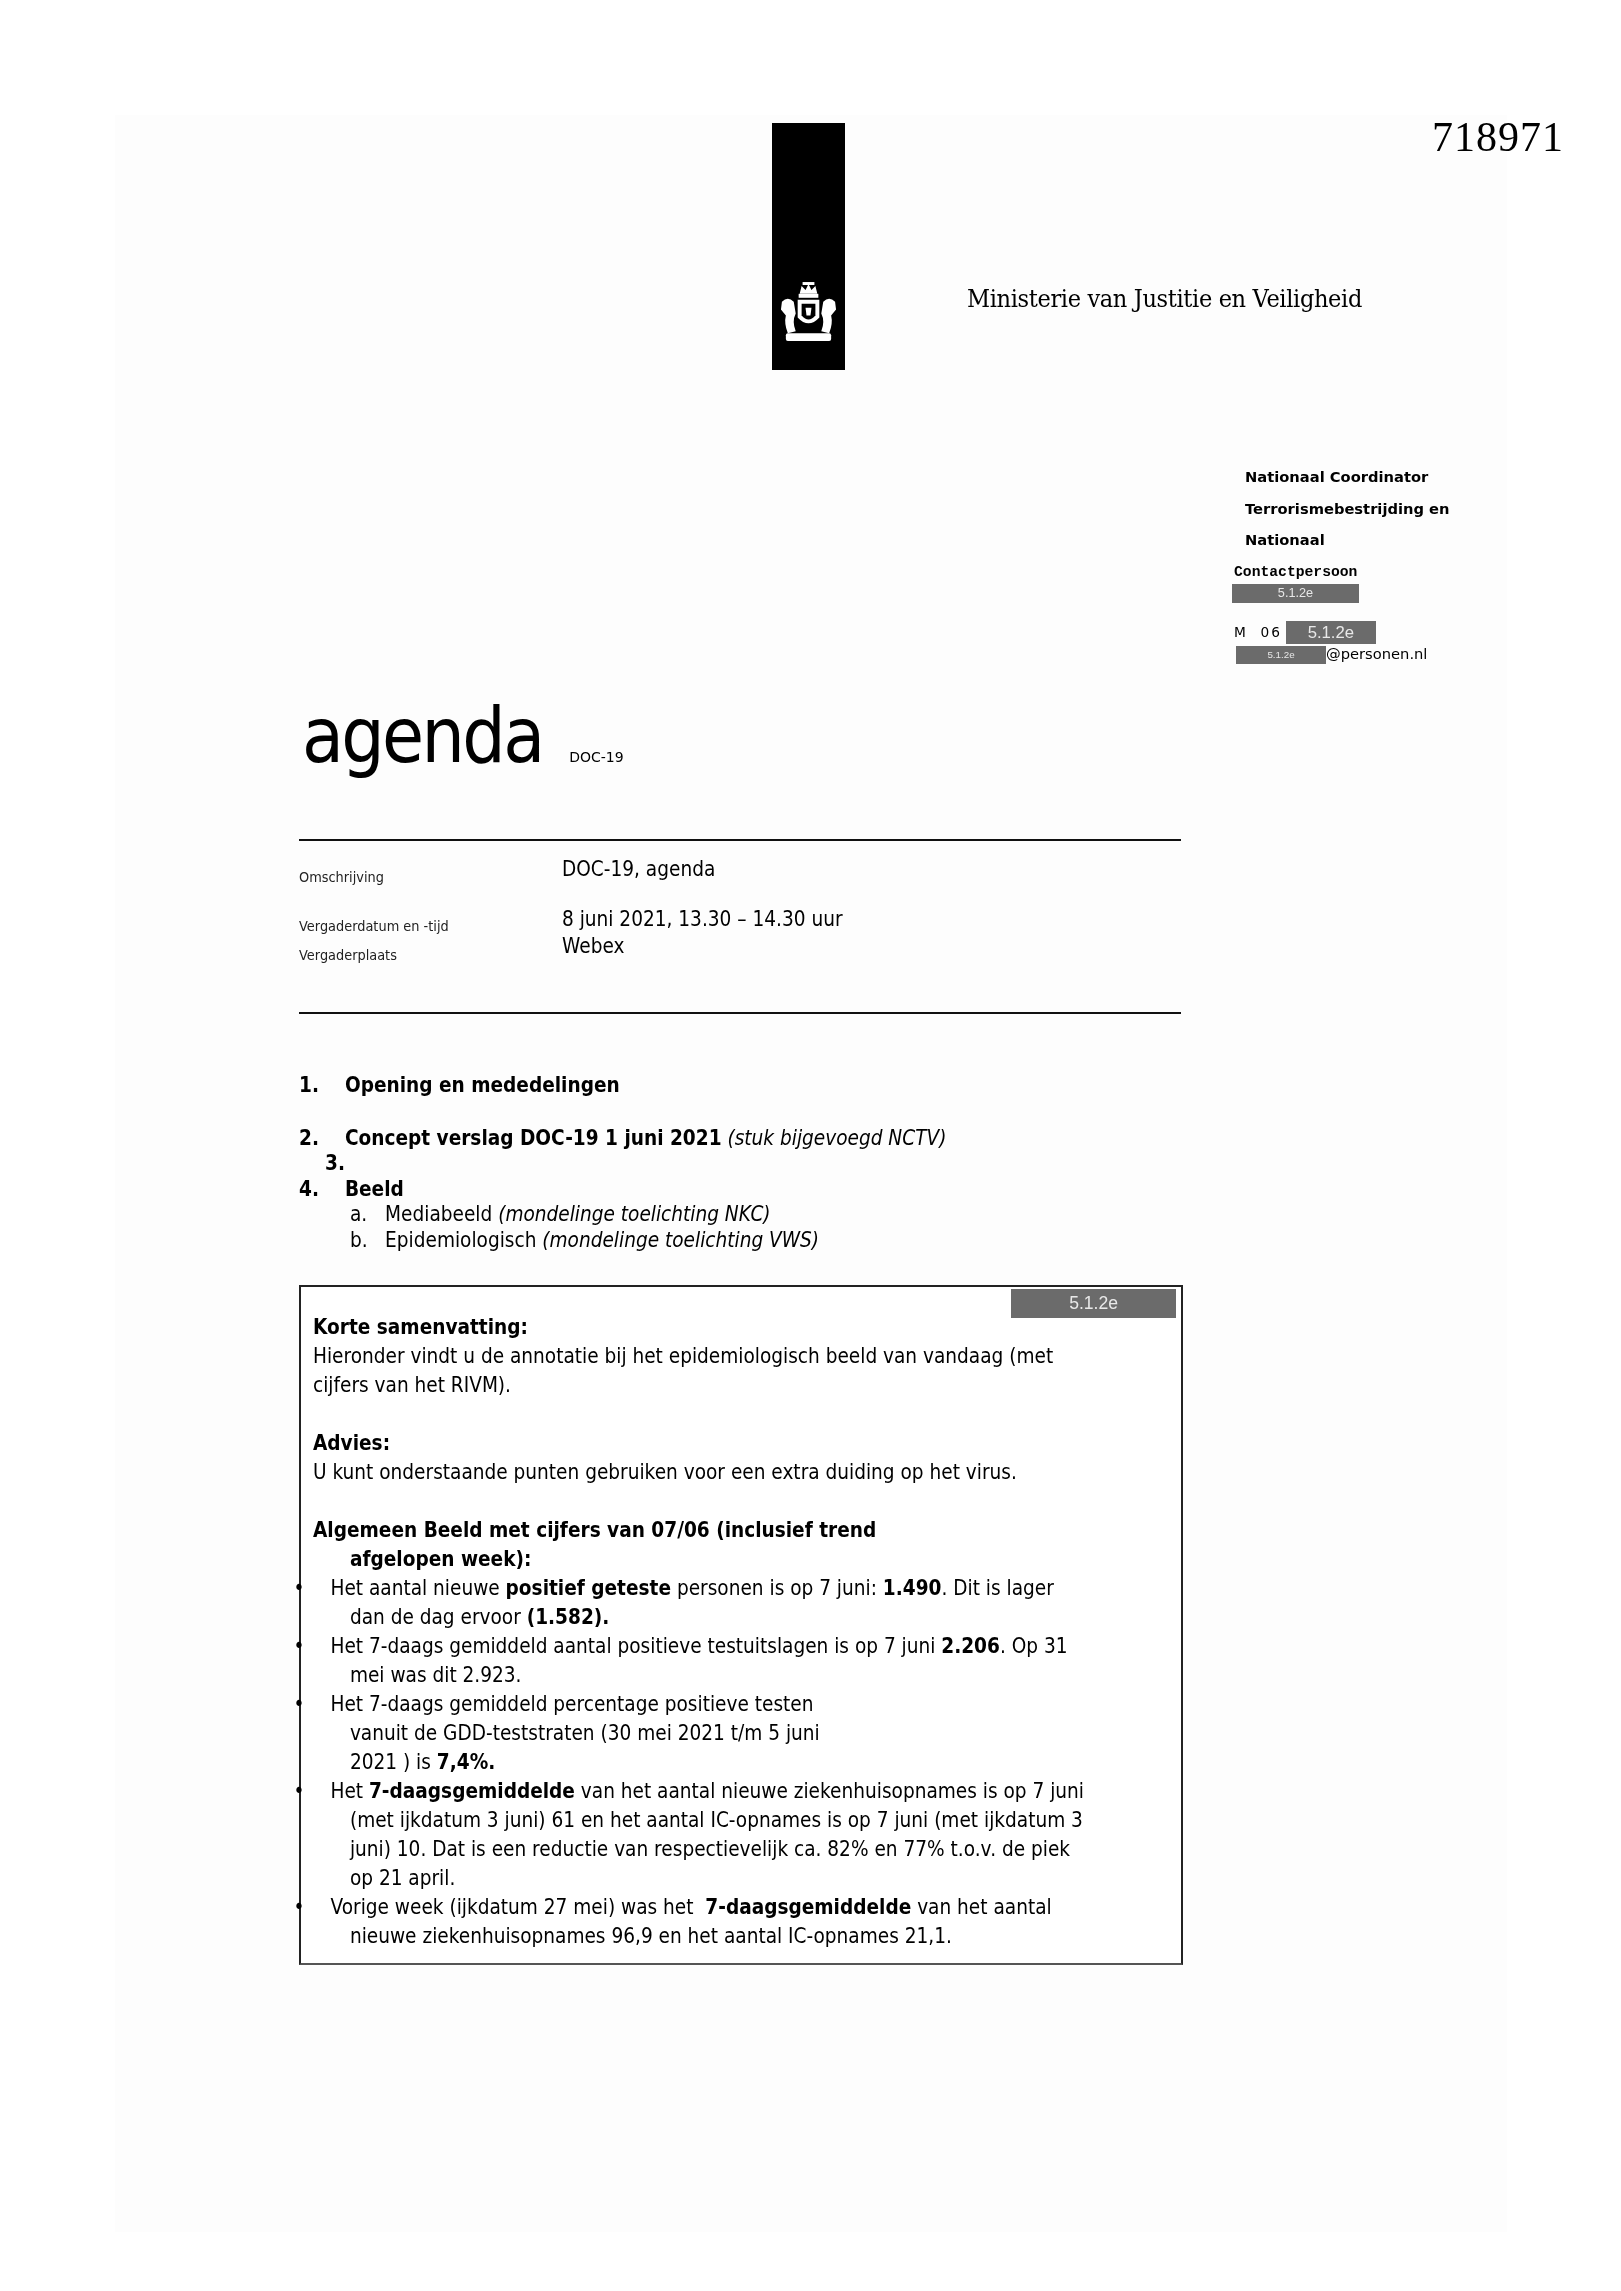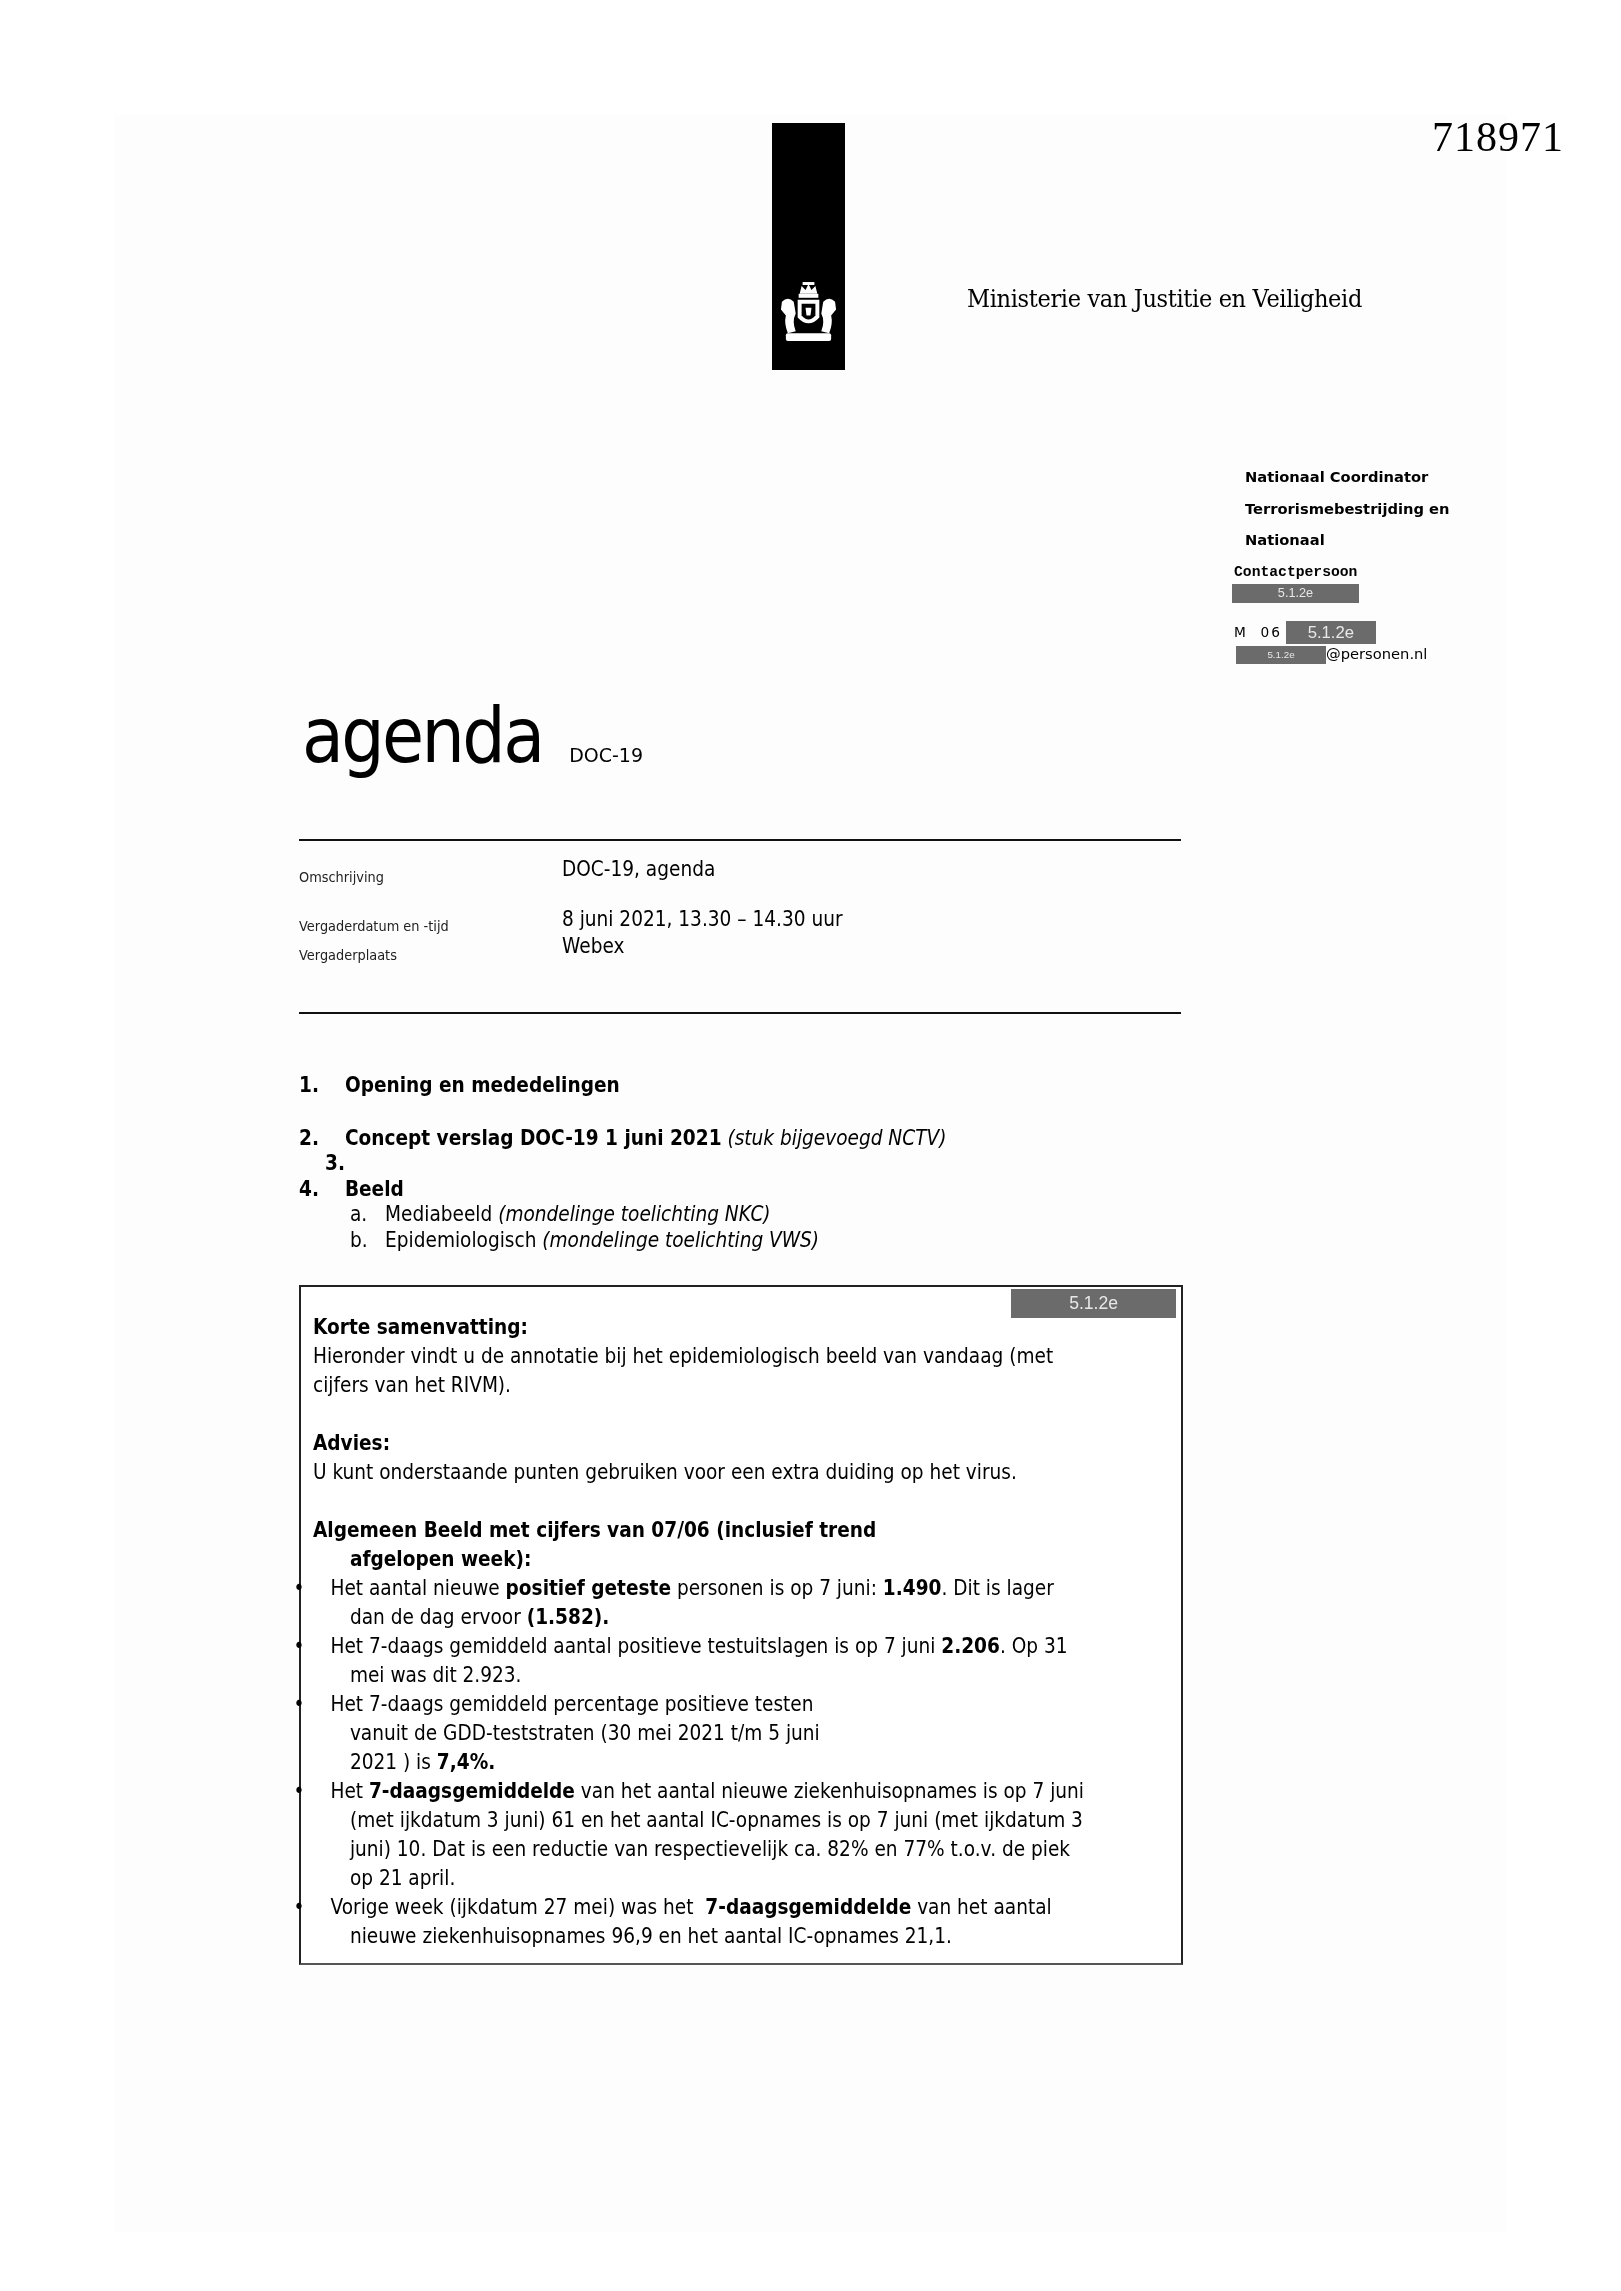--- a/index.html
+++ b/index.html
@@ -37,21 +37,21 @@
       font-family: "Liberation Sans", sans-serif; font-weight: normal; text-align: center;
     }
     .r-name { width: 127px; height: 18.6px; font-size: 12.7px; line-height: 18.6px; margin-left: -2px; }
     .phone-line { margin-top: 18px; font-weight: normal; font-size: 13.7px; display: flex; align-items: center; letter-spacing: 2px; }
     .r-phone { width: 90px; height: 23.5px; font-size: 16.7px; line-height: 23.5px; margin-left: 3.9px; letter-spacing: 0; }
     .mail-line { display: flex; align-items: center; font-weight: normal; font-size: 14.7px; margin-left: 2px; }
     .r-mail { width: 90px; height: 17.6px; font-size: 9.8px; line-height: 17.6px; letter-spacing: 0; }
 
     .title-wrap { position: absolute; left: 302px; top: 691px; display: flex; align-items: baseline; }
     .title { font-family: "DejaVu Sans", sans-serif; font-size: 76px; letter-spacing: -2.9px; transform: scaleX(0.9); transform-origin: left; }
-    .subtitle { font-size: 19px; margin-left: 0px; }
+    .subtitle { font-size: 14px; margin-left: 0px; }
 
     .rule { position: absolute; left: 299px; width: 882px; height: 2px; background: #111; }
     .meta { position: absolute; left: 299px; width: 882px; }
     .meta-row { position: absolute; left: 0; width: 882px; }
     .meta-label { position: absolute; left: 0; font-size: 14.7px; color: #222; transform: scaleX(0.88); transform-origin: left; }
     .meta-value { position: absolute; left: 263px; font-size: 20.6px; transform: scaleX(0.9); transform-origin: left; white-space: nowrap; }
 
     .agenda { position: absolute; left: 299px; top: 1073px; font-size: 20.6px; }
     .ag-item { position: absolute; white-space: nowrap; transform: scaleX(0.9); transform-origin: left; }
     .ag-num { display: inline-block; width: 51px; font-weight: bold; }

